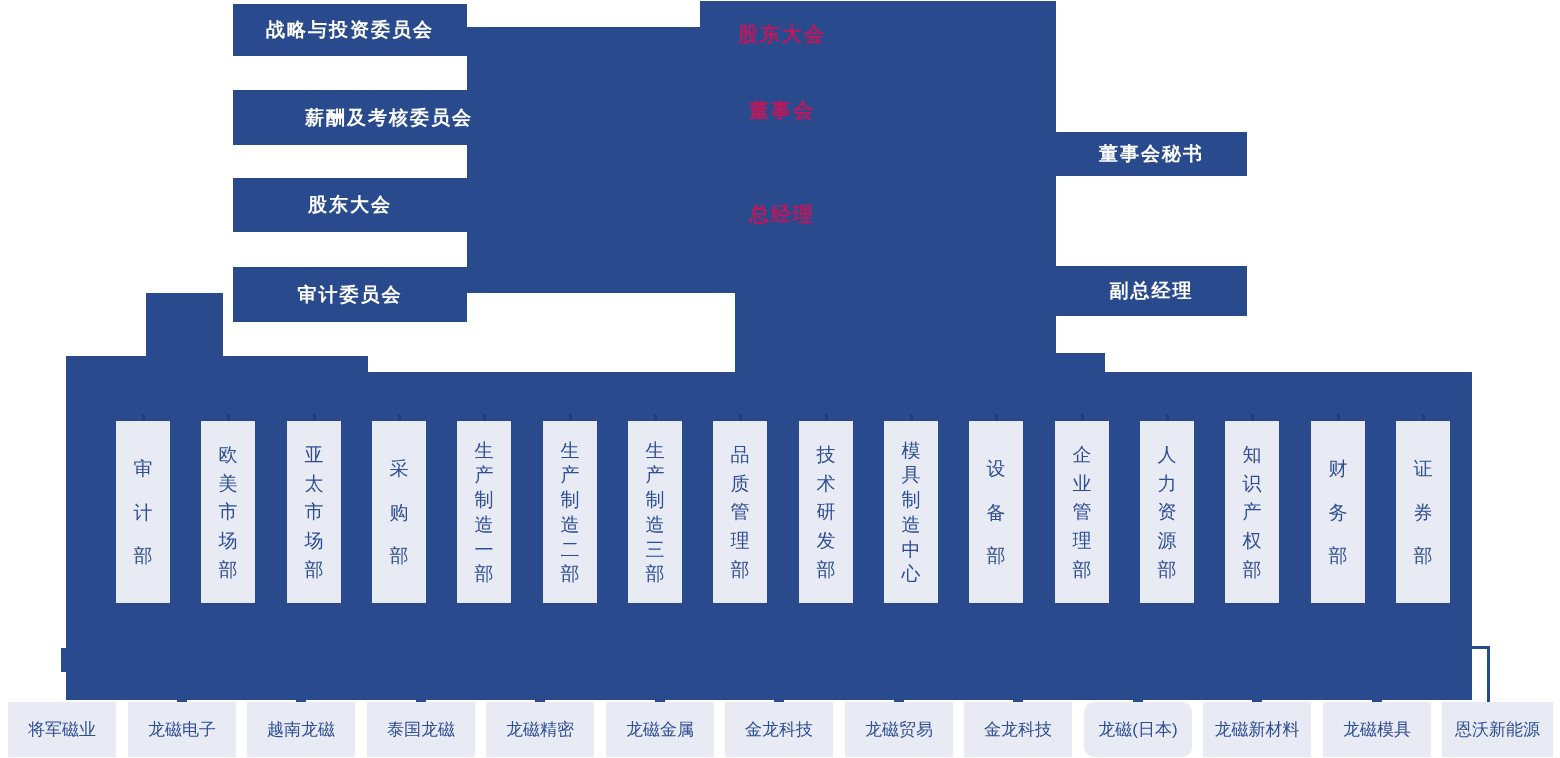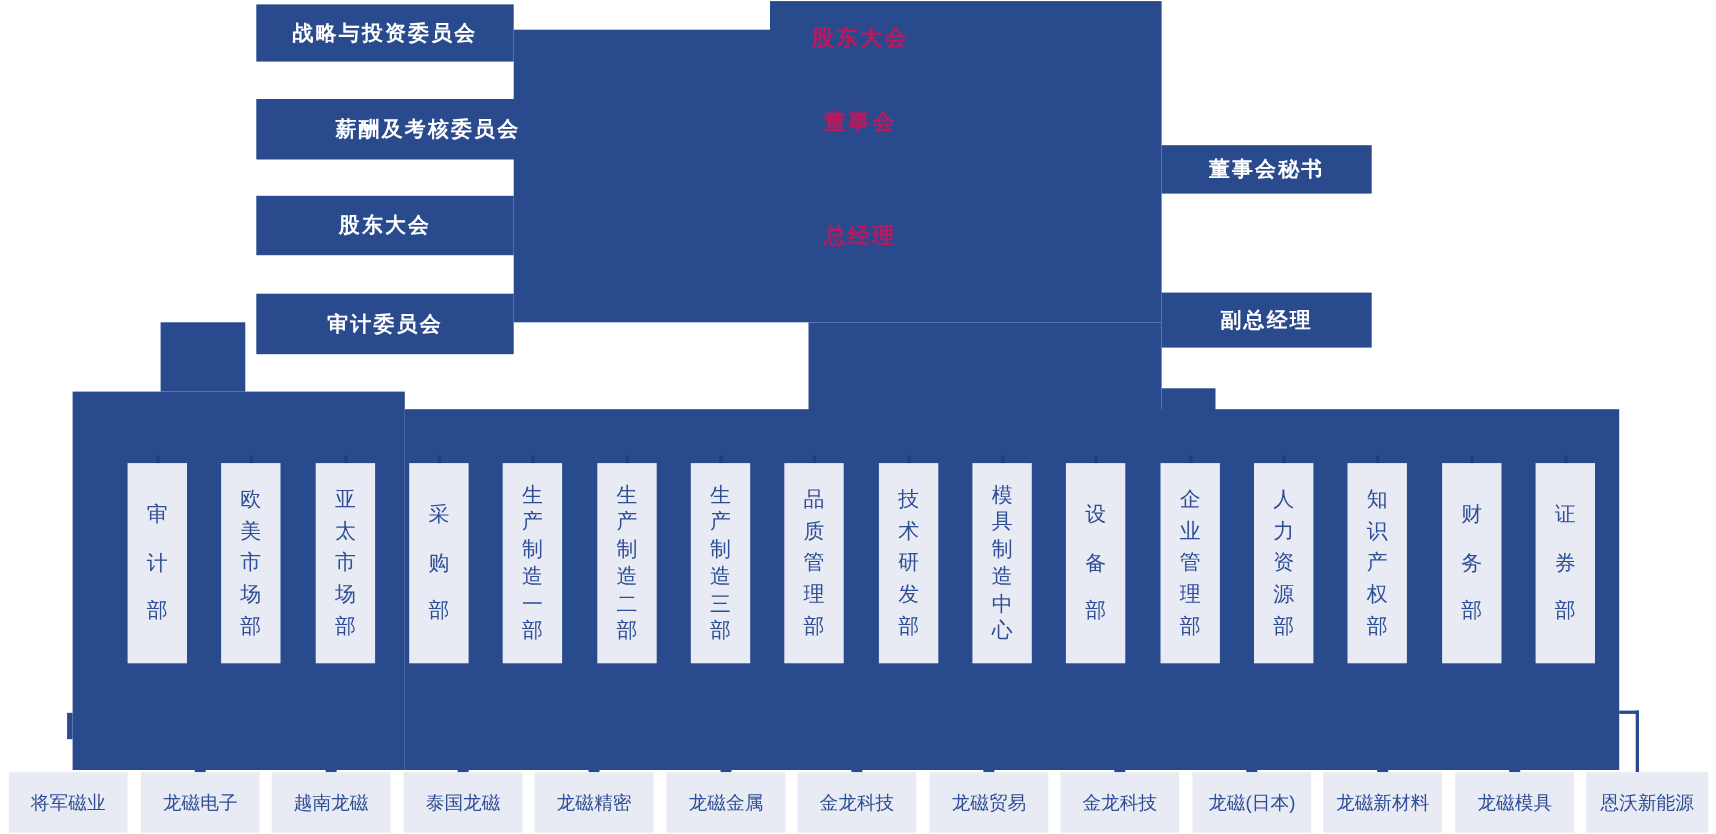--- a/index.html
+++ b/index.html
@@ -202,21 +202,21 @@
       <div class="sub" style="left: 486px;">龙磁精密</div>
       <div class="stub" style="left: 655px;"></div>
       <div class="sub" style="left: 606px;">龙磁金属</div>
       <div class="stub" style="left: 774px;"></div>
       <div class="sub" style="left: 725px;">金龙科技</div>
       <div class="stub" style="left: 894px;"></div>
       <div class="sub" style="left: 845px;">龙磁贸易</div>
       <div class="stub" style="left: 1013px;"></div>
       <div class="sub" style="left: 964px;">金龙科技</div>
       <div class="stub" style="left: 1133px;"></div>
-      <div class="sub" style="left: 1084px;">龙磁(日本)</div>
+      <div class="sub" style="left: 1084px; border-radius: 10px;">龙磁(日本)</div>
       <div class="stub" style="left: 1252px;"></div>
       <div class="sub" style="left: 1203px;">龙磁新材料</div>
       <div class="stub" style="left: 1372px;"></div>
       <div class="sub" style="left: 1323px;">龙磁模具</div>
       <div class="sub" style="left: 1442px; width: 111px;">恩沃新能源</div>
     </div>
 
 </div>
 
 </body></html>

